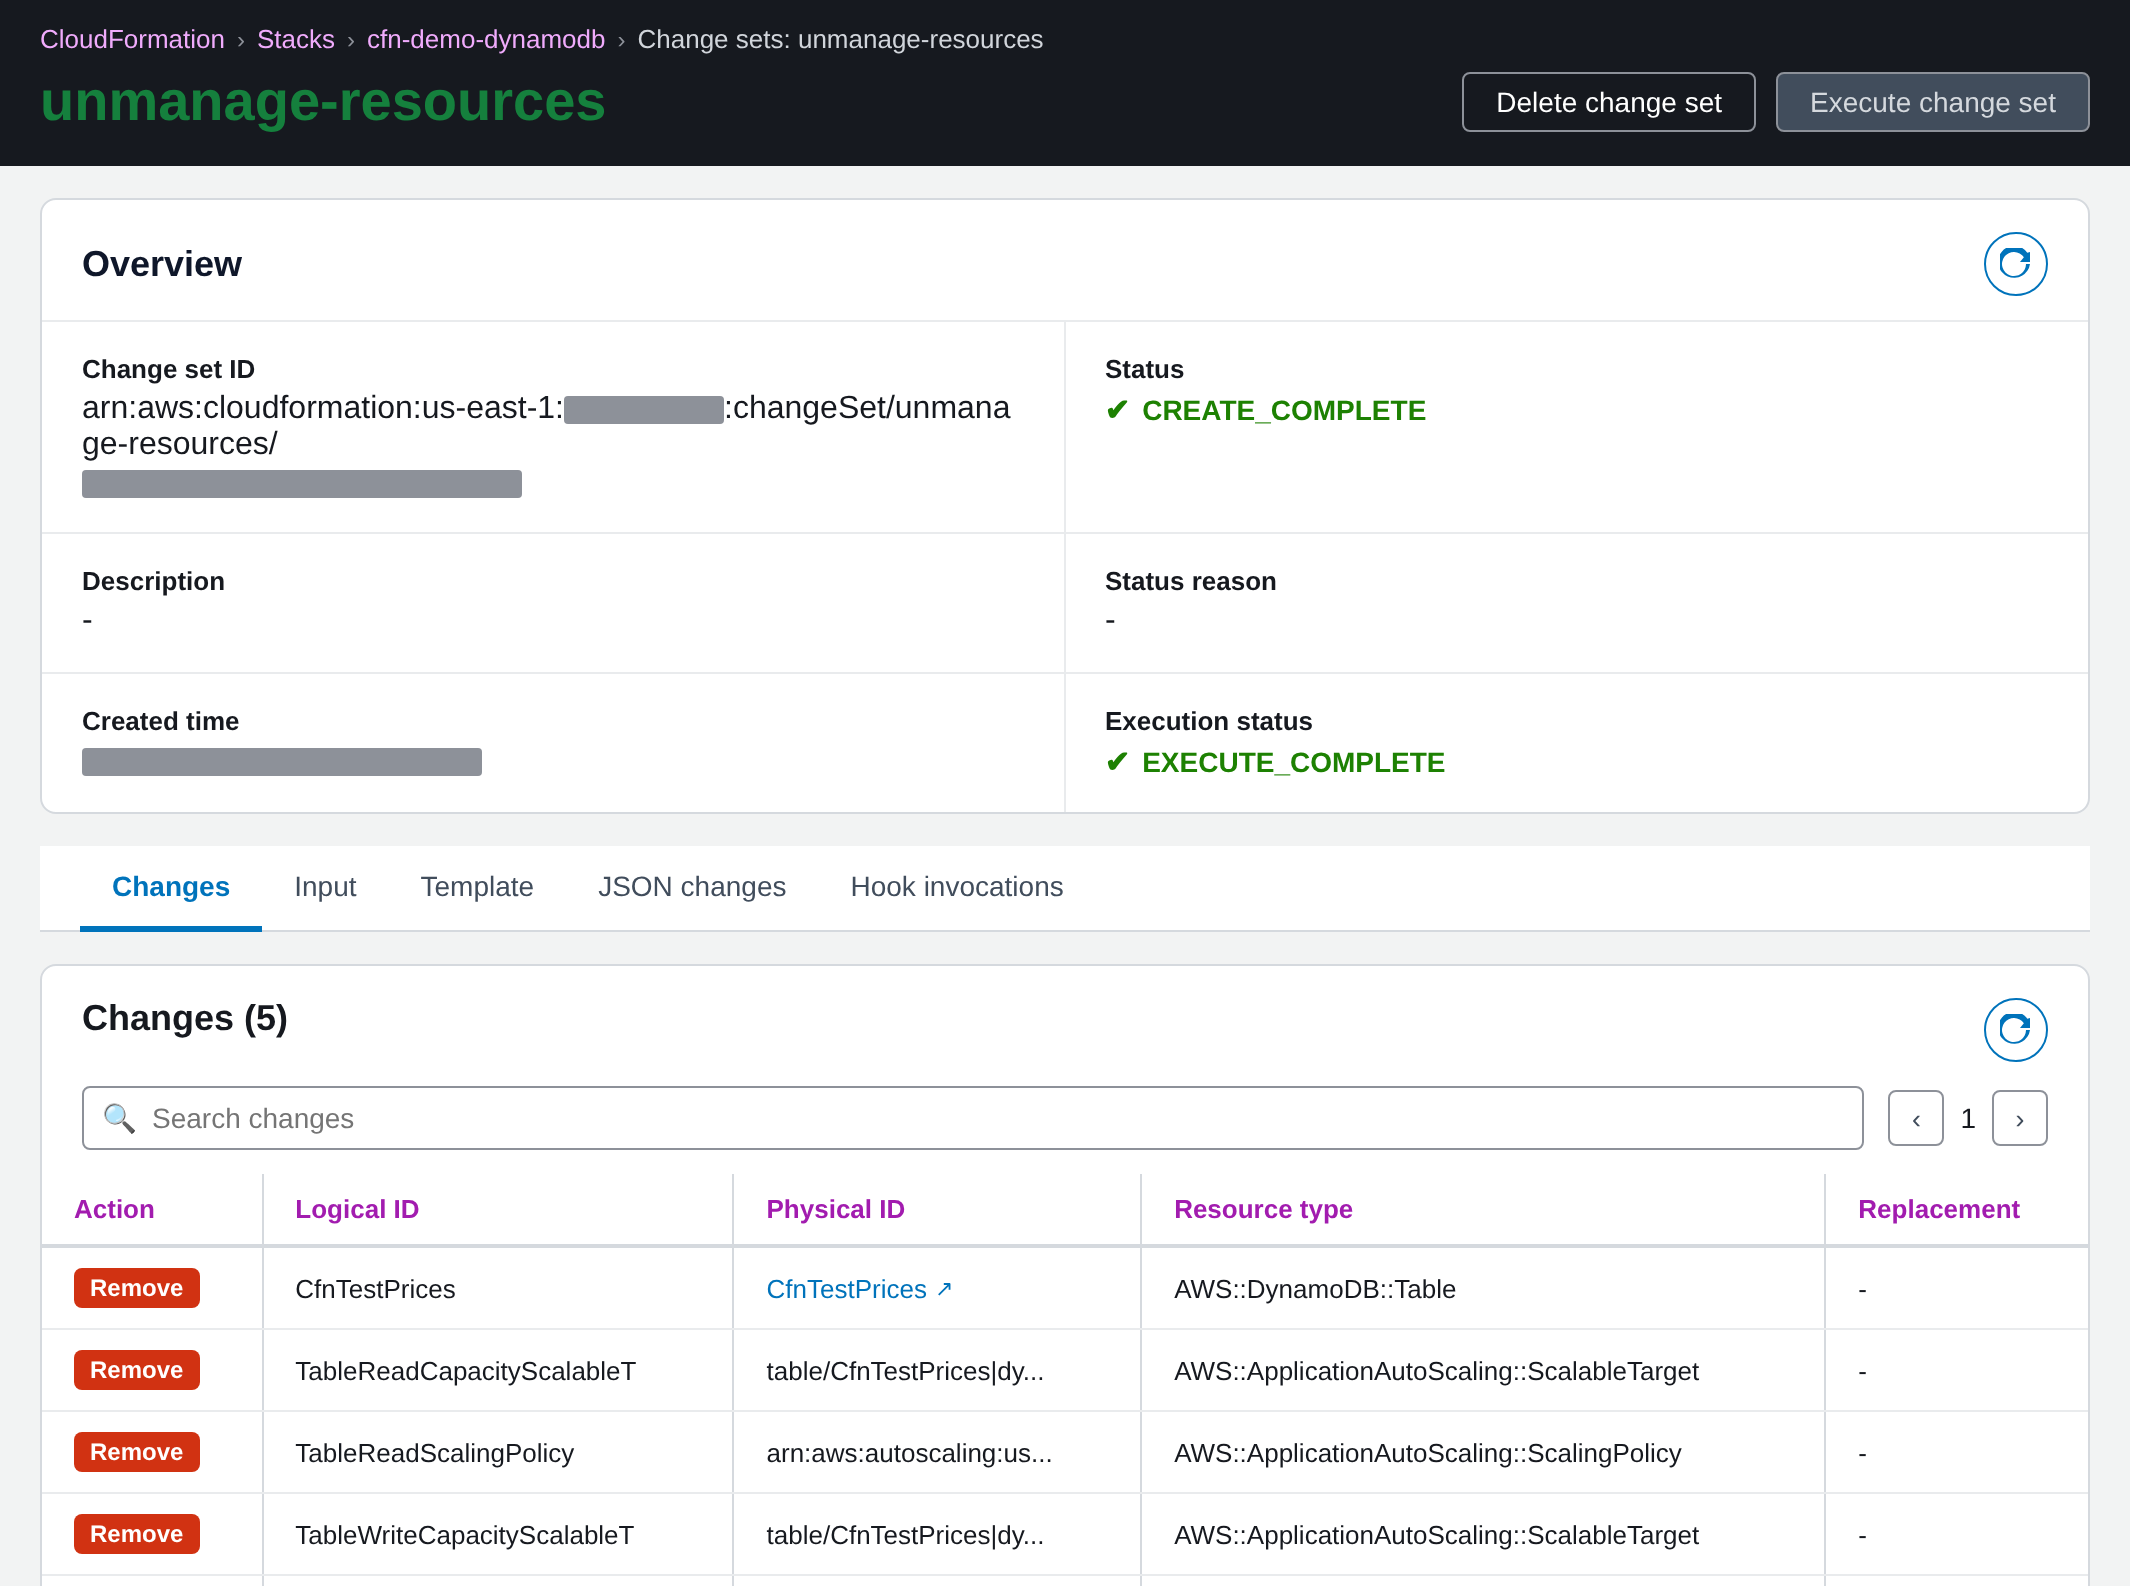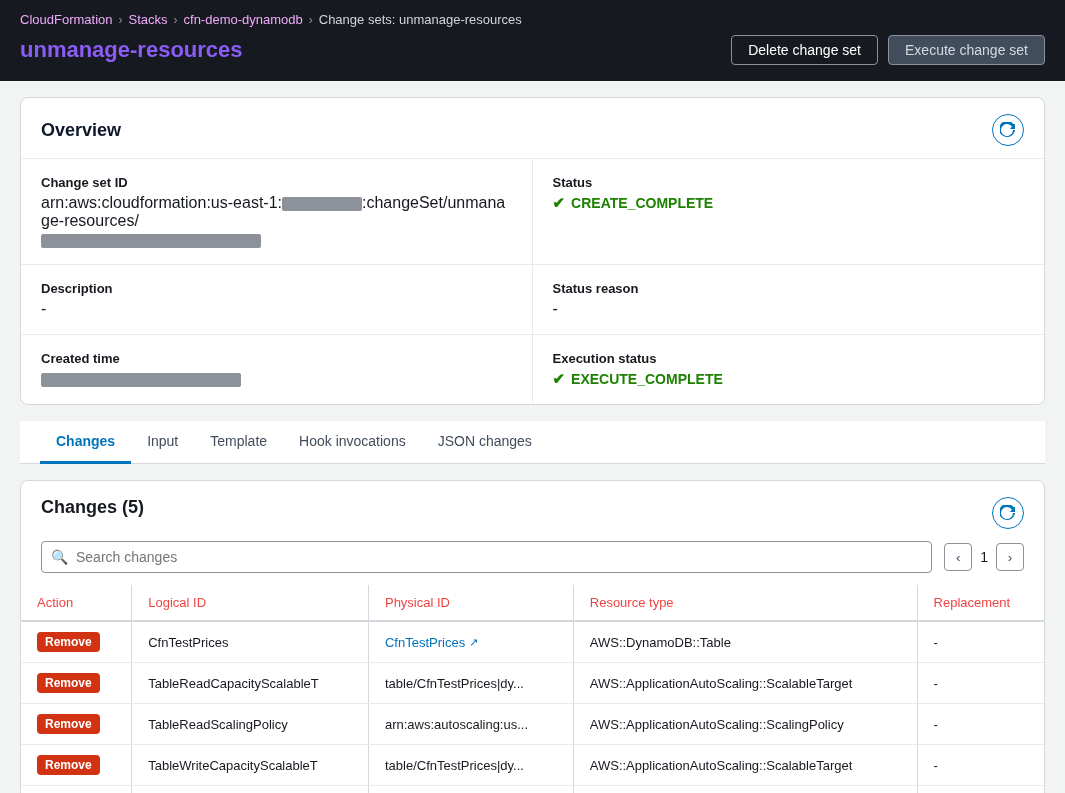--- a/index.html
+++ b/index.html
@@ -16,21 +16,21 @@
     }
     .breadcrumb a {
       color: #f0abfc; text-decoration: none;
     }
     .breadcrumb-sep { color: #8d9199; font-size: 12px; }
     .breadcrumb-current { color: #d1d5db; }
     .header-row {
       display: flex; align-items: center; justify-content: space-between;
     }
     .page-title {
-      color: #8b5cf6; font-size: 22px; font-weight: 700;
+      color: #15803d; font-size: 28px; font-weight: 700;
     }
     .header-actions { display: flex; gap: 10px; }
     .btn-outline {
       background: transparent;
       border: 1.5px solid #8d9199;
       color: #ffffff;
       padding: 6px 16px;
       border-radius: 4px;
       cursor: pointer;
       font-size: 14px;
@@ -162,23 +162,23 @@
     }
 
     
     .changes-table {
       width: 100%;
       border-collapse: collapse;
     }
     .changes-table th {
       text-align: left;
       padding: 10px 16px;
-      font-weight: 400;
+      font-weight: 700;
       font-size: 13px;
-      color: #ef4444;
+      color: #a21caf;
       border-bottom: 2px solid #d5d9de;
       background: #fff;
     }
     .changes-table td {
       padding: 10px 16px;
       font-size: 13px;
       color: #16191f;
       border-bottom: 1px solid #e9ebed;
       vertical-align: middle;
     }
@@ -279,22 +279,22 @@
           <span class="status-execute">EXECUTE_COMPLETE</span>
         </div>
       </div>
     </div>
   </div>
 
   <div class="tabs-container">
     <div class="tab active">Changes</div>
     <div class="tab">Input</div>
     <div class="tab">Template</div>
+    <div class="tab">JSON changes</div>
     <div class="tab">Hook invocations</div>
-    <div class="tab">JSON changes</div>
   </div>
 
   <div class="card">
     <div class="changes-header">
       <span class="changes-title">
         <span>Changes</span> (<span>5</span>)
       </span>
       <button class="refresh-btn">
         <svg width="16" height="16" viewBox="0 0 16 16" fill="none" xmlns="http://www.w3.org/2000/svg">
           <path d="M13.65 2.35A8 8 0 1 0 15 8h-2a6 6 0 1 1-1.07-3.42L10 7h5V2l-1.35.35z" fill="#0073bb"></path>

